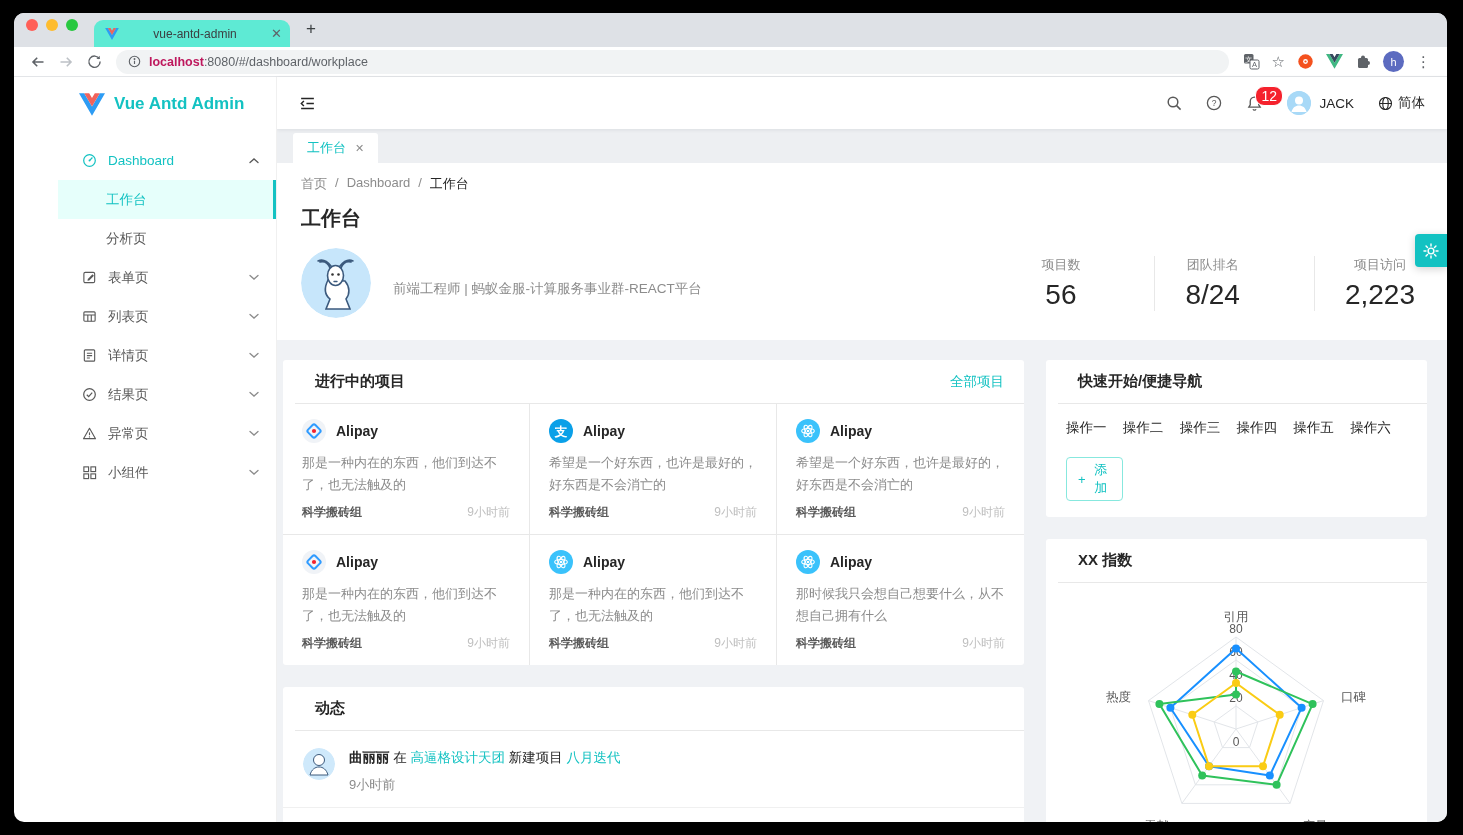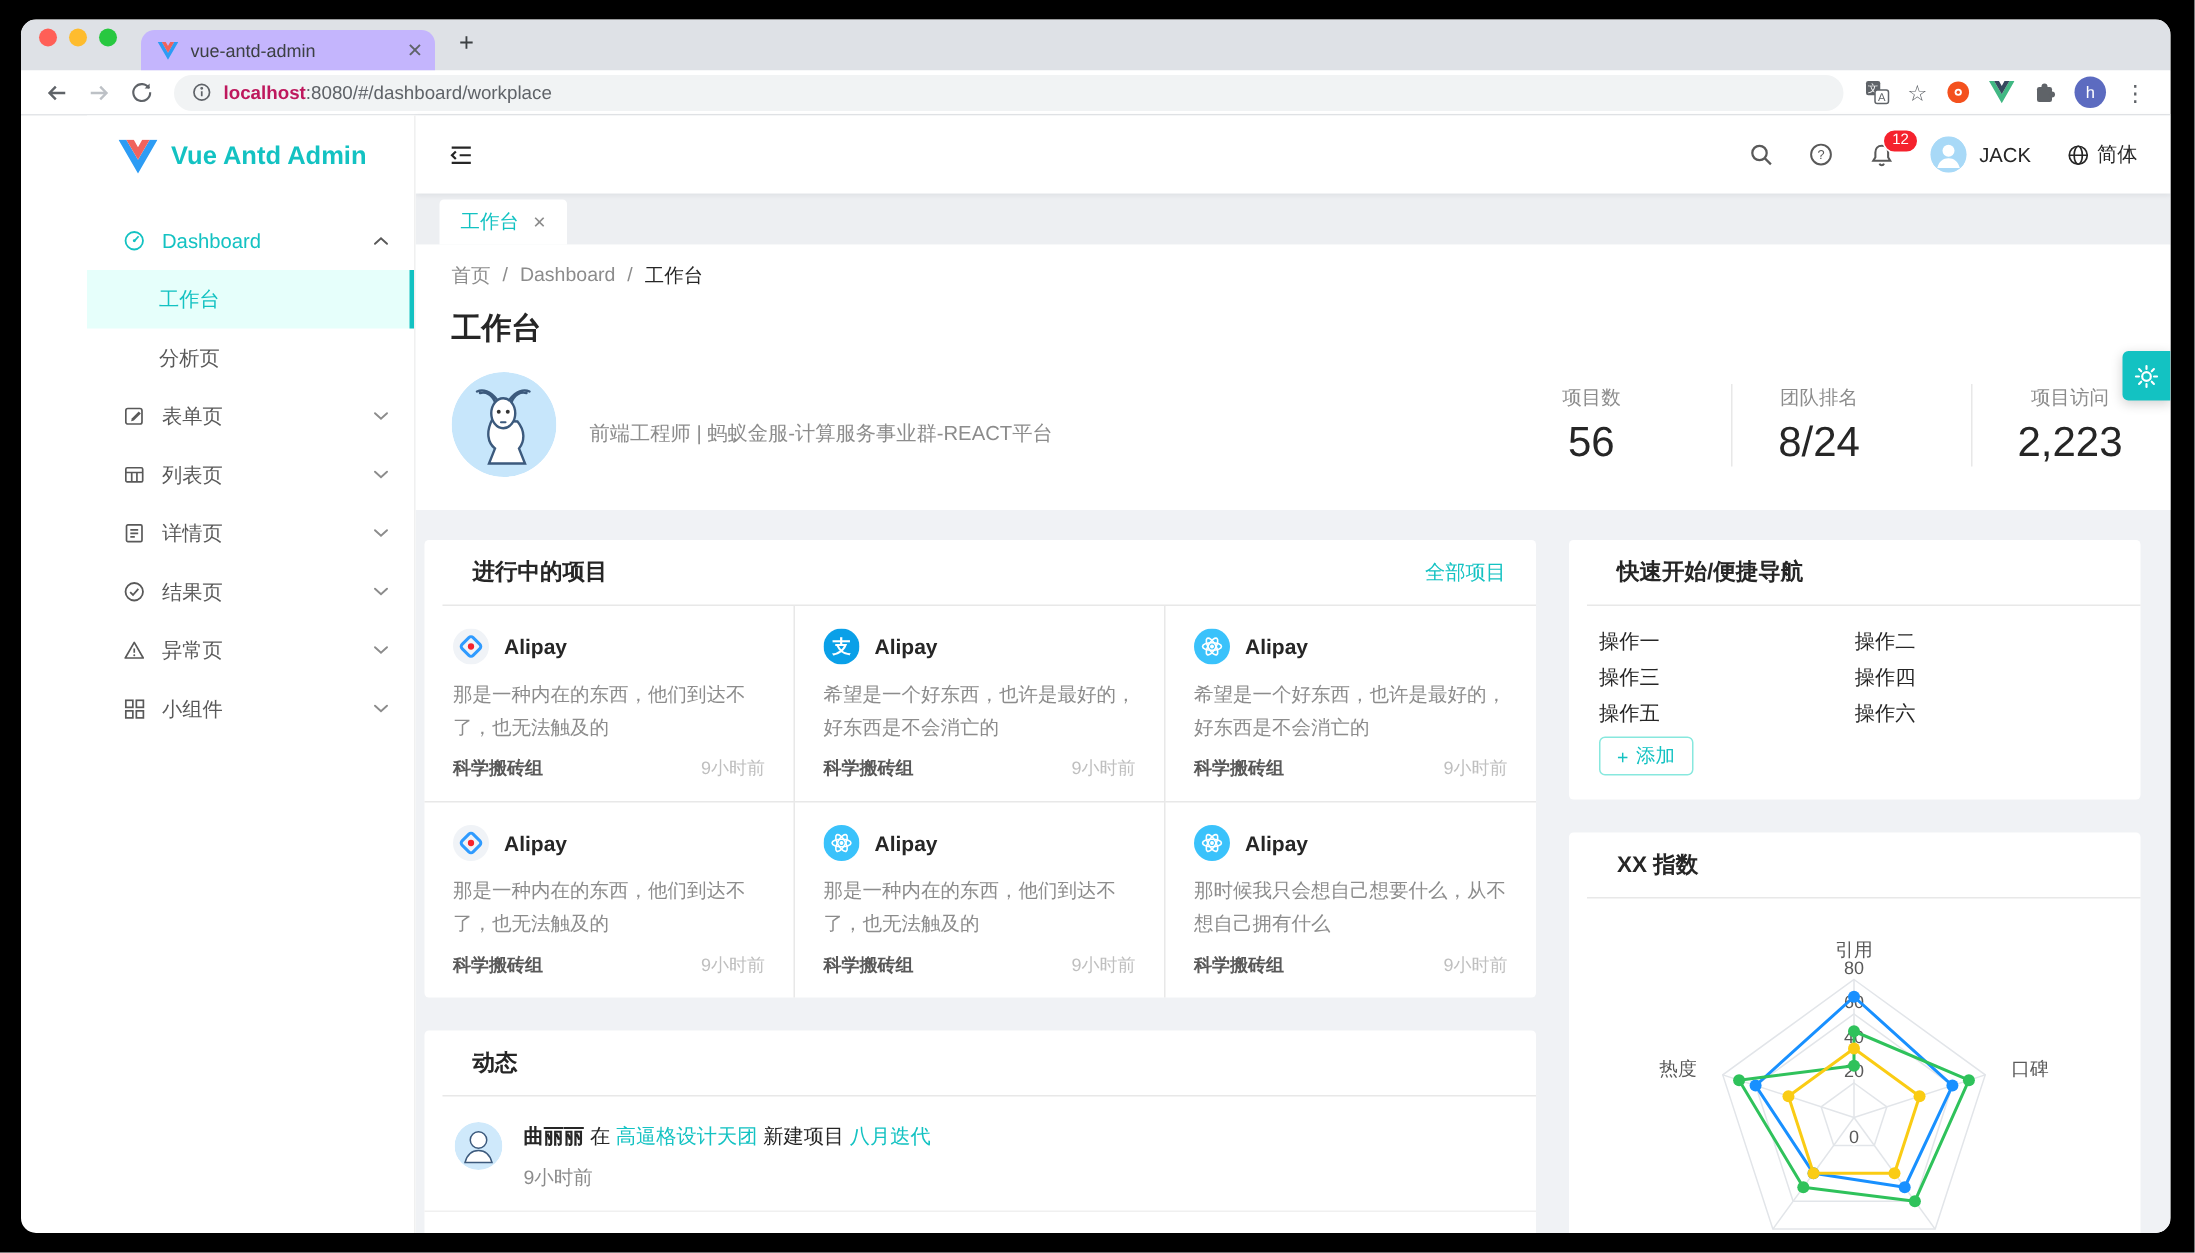--- a/index.html
+++ b/index.html
@@ -13,22 +13,22 @@
   .window {
     position:absolute; left:14px; top:13px; width:1433px; height:809px;
     background:#fff; border-radius:10px; overflow:hidden;
     display:flex; flex-direction:column;
   }
   
   .chrome-tabstrip { height:34px; background:#dee1e6; display:flex; align-items:flex-end; padding-left:12px; flex:none; }
   .traffic { display:flex; gap:8px; margin:0 16px 11px 0; align-self:center; }
   .light { width:12px; height:12px; border-radius:50%; }
   .light.red{background:#ff5f57;} .light.yellow{background:#febc2e;} .light.green{background:#28c840;}
-  .chrome-tab { width:196px; height:27px; background:#c4b5fd; border-radius:9px 9px 0 0;
-    display:flex; align-items:center; padding:0 8px 0 11px; gap:8px; font-size:12px; color:#3c4043; }
+  .chrome-tab { width:196px; height:27px; background:#5eead4; border-radius:9px 9px 0 0;
+    display:flex; align-items:center; padding:0 8px 0 11px; gap:8px; font-size:12px; color:#3c4043;text-align:center; }
   .chrome-tab .title { flex:1; white-space:nowrap; overflow:hidden; }
   .tab-close { color:#5f6368; font-size:13px; line-height:1; cursor:pointer; }
   .newtab { width:26px; height:26px; margin:0 0 2px 8px; display:flex; align-items:center; justify-content:center;
     color:#3c4043; font-size:17px; border-radius:50%; cursor:pointer; align-self:center;}
   .chrome-urlbar { height:30px; background:#fff; display:flex; align-items:center; padding:0 12px; gap:4px; flex:none;
     border-bottom:1px solid #e3e5e8; }
   .navbtn { width:24px; height:24px; display:flex; align-items:center; justify-content:center; color:#5f6368; cursor:pointer; }
   .navbtn.disabled { color:#bdc1c6; }
   .urlfield { flex:1; height:24px; background:#f1f3f4; border-radius:12px; display:flex; align-items:center;
     padding:0 12px; gap:8px; margin:0 6px; font-size:12.5px; cursor:text; }
@@ -55,21 +55,21 @@
   .sub-item { height:39px; display:flex; align-items:center; padding-left:48px; font-size:13.5px; color:#595959; cursor:pointer; }
   .sub-item.selected { background:#e6fffb; color:#13c2c2; border-right:3px solid #13c2c2; }
   .mi-icon { display:flex; color:inherit; }
 
   .main { flex:1; display:flex; flex-direction:column; background:#f0f2f5; min-width:0; }
   .app-header { height:52px; background:#fff; display:flex; align-items:center; padding:0 22px;
     box-shadow:0 1px 4px rgba(0,21,41,.08); position:relative; z-index:1; flex:none; }
   .fold { color:#262626; cursor:pointer; display:flex; }
   .header-right { margin-left:auto; display:flex; align-items:center; gap:24px; }
   .hicon { color:#595959; display:flex; cursor:pointer; position:relative; }
-  .badge { position:absolute; top:-9px; left:9px; background:#f5222d; color:#fff; font-size:10px;
+  .badge { position:absolute; top:-9px; left:9px; background:#f5222d; color:#fff; font-size:14px;
     padding:1px 5px; border-radius:9px; border:1px solid #fff; line-height:1.2; }
   .user-chip { display:flex; align-items:center; gap:8px; font-size:13.5px; color:#262626; cursor:pointer; }
   .user-avatar { width:24px; height:24px; border-radius:50%; background:#a8d9f7; overflow:hidden; display:flex; }
   .lang-chip { display:flex; align-items:center; gap:5px; font-size:13.5px; color:#262626; cursor:pointer; }
 
   .pagetabs { height:34px; background:#edeff2; display:flex; align-items:flex-end; padding:0 16px; flex:none; }
   .page-tab { height:30px; background:#fff; border-radius:3px 3px 0 0; display:flex; align-items:center;
     padding:0 14px; gap:9px; font-size:13px; color:#13c2c2; cursor:pointer; }
   .page-tab .x { color:#8c8c8c; font-size:11px; }
 
@@ -111,21 +111,21 @@
 
   .activities { margin-top:22px; }
   .act-item { display:flex; gap:14px; padding:17px 20px 13px; }
   .act-item + .act-item { border-top:1px solid #f0f0f0; }
   .act-avatar { width:32px; height:32px; border-radius:50%; flex:none; overflow:hidden; }
   .act-text { font-size:13.5px; color:#262626; line-height:1.5; }
   .act-name { font-weight:700; }
   .act-link { color:#13c2c2; cursor:pointer; }
   .act-time { margin-top:8px; font-size:13px; color:#8c8c8c; }
 
-  .qn-body { padding:15px 20px 16px; display:grid; grid-template-columns:repeat(2,1fr); row-gap:6px; align-items:center; }
+  .qn-body { padding:15px 20px 16px; display:grid; grid-template-columns:repeat(6,1fr); row-gap:20px; align-items:center; }
   .qn-link { font-size:13.5px; color:#262626; cursor:pointer; }
   .add-btn { display:inline-flex; align-items:center; gap:5px; width:fit-content; background:#fff;
     border:1px solid #87e8de; color:#13c2c2; font-size:13px; border-radius:4px; padding:3px 11px; cursor:pointer; }
 
   .chart-card { margin-top:22px; }
   .radar-wrap { padding:8px 0 0; display:flex; justify-content:center; }
 
   .float-gear { position:absolute; right:0; top:221px; width:32px; height:33px; background:#13c2c2;
     border-radius:4px 0 0 4px; display:flex; align-items:center; justify-content:center;
     box-shadow:0 2px 8px rgba(0,0,0,.18); cursor:pointer; z-index:5; }

